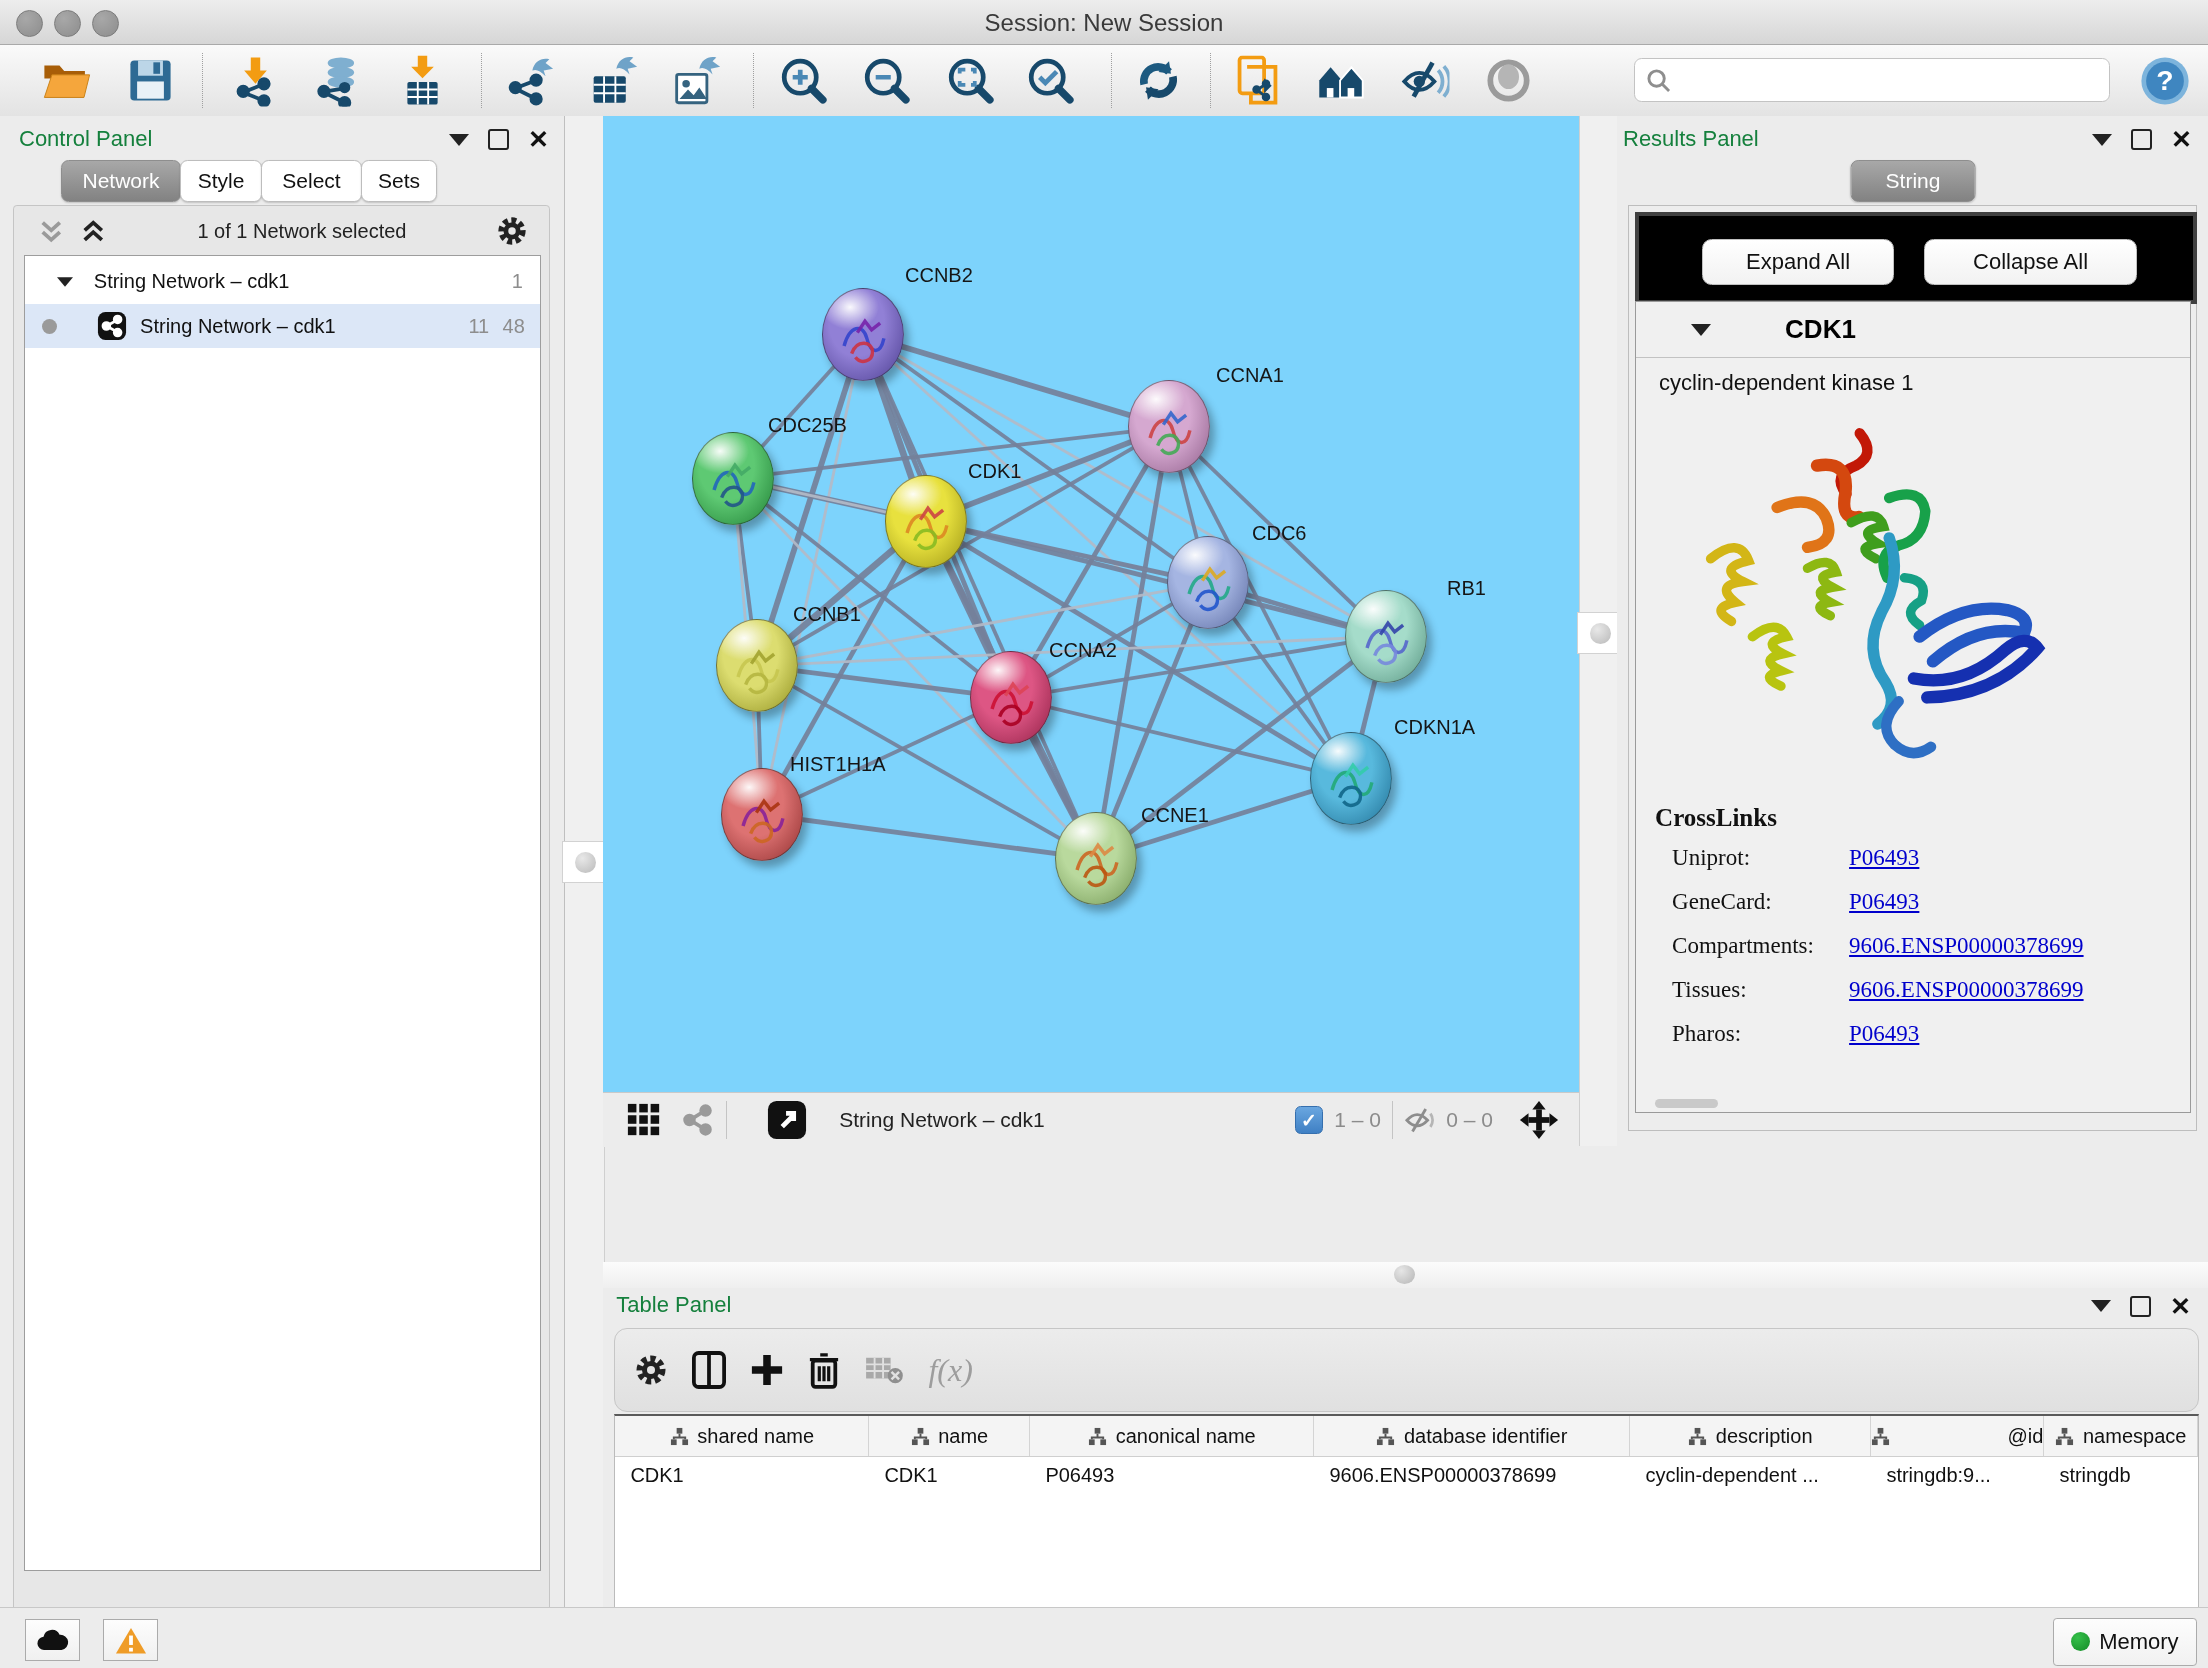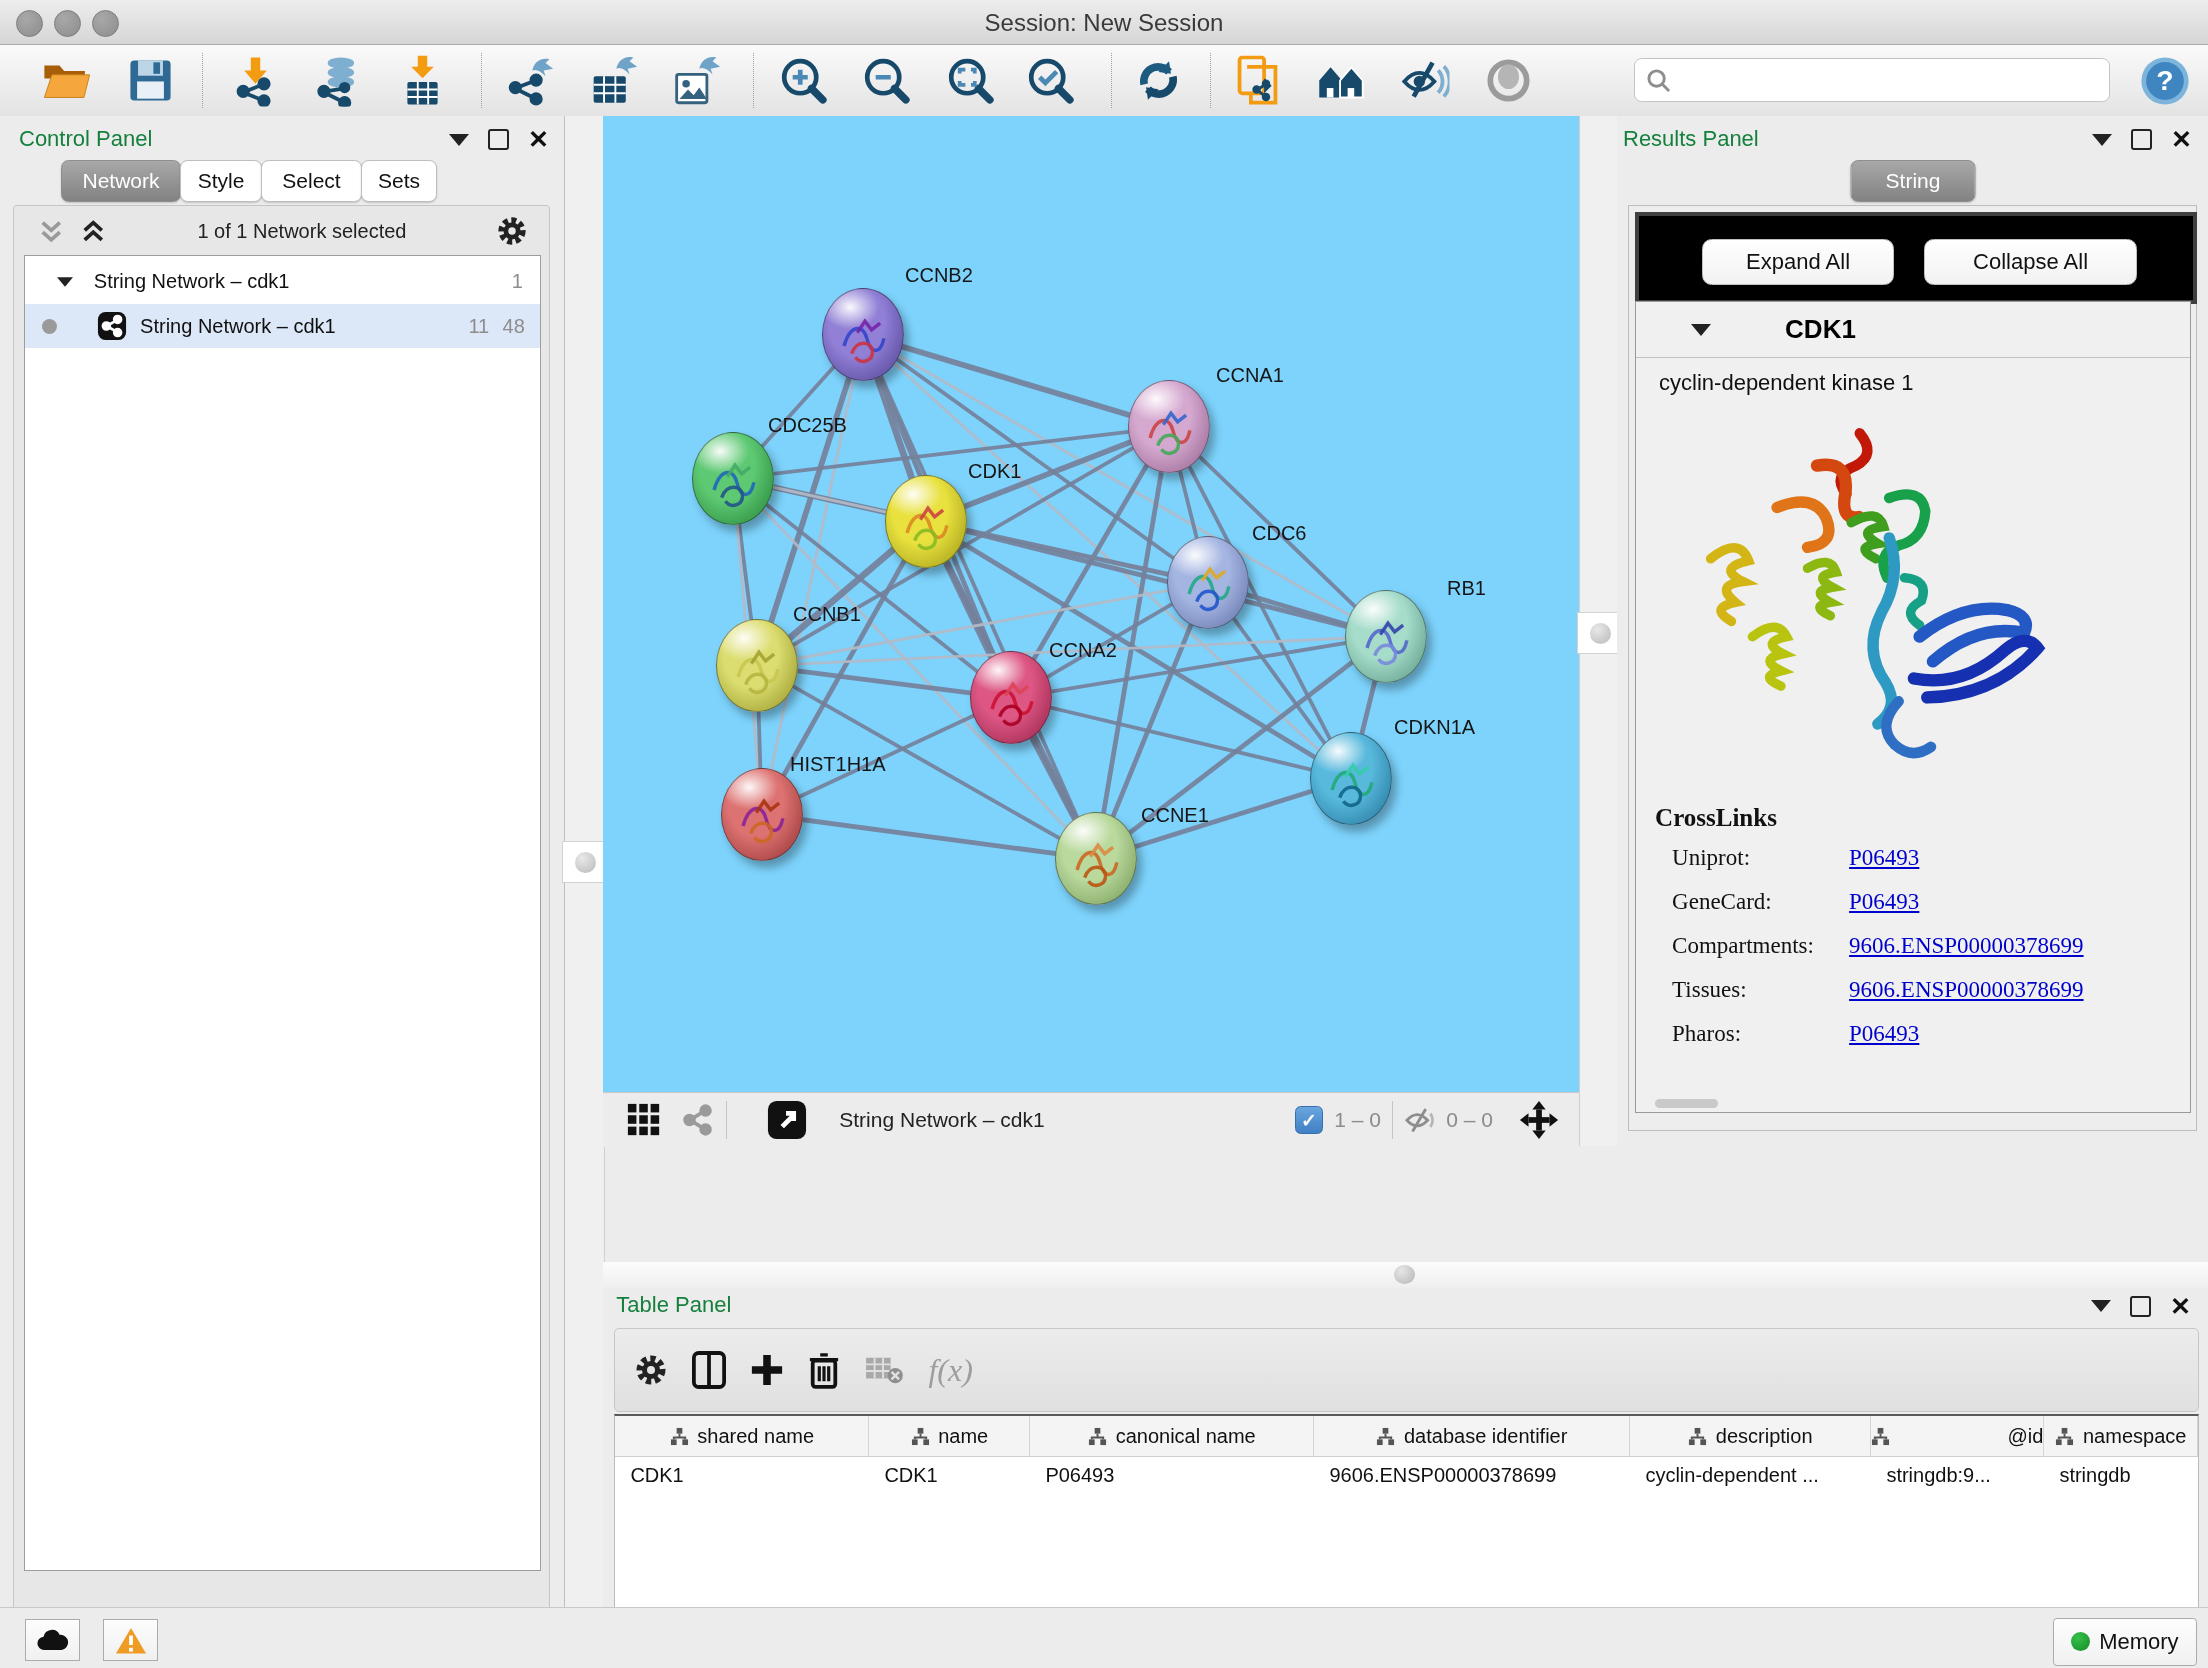--- a/index.html
+++ b/index.html
@@ -82,21 +82,21 @@
   #xlinks{position:absolute;left:36px;top:502px;font-family:"Liberation Serif",serif;color:#111;}
   #xlinks h4{margin:0 0 13.3px -17px;font-size:25px;}
   .xrow{height:44px;font-size:23px;}
   .xrow .lab{display:inline-block;width:177px;}
   .xrow a{color:#0000cc;text-decoration:underline;}
   #res-scroll{position:absolute;left:19px;bottom:3.8px;width:63px;height:9.5px;background:#c9c9c9;border-radius:4.8px;}
   
   #tablep{position:absolute;left:603px;top:1288px;width:1605px;height:436px;background:#ececec;}
   #tablep .hdr{position:absolute;left:13.3px;top:3.8px;}
   #tp-toolbar{position:absolute;left:11.4px;top:40px;width:1585px;height:84px;background:linear-gradient(#ececec,#e0e0e0);
-    border:1px solid #c6c6c6;border-radius:5px;display:flex;align-items:center;gap:24px;padding-left:19px;box-sizing:border-box;}
+    border:1px solid #c6c6c6;border-radius:13px;display:flex;align-items:center;gap:24px;padding-left:19px;box-sizing:border-box;}
   #tp-table{position:absolute;left:11.4px;top:126px;width:1585px;height:242px;background:#fff;border-top:2.9px solid #5a5a5a;
     border-left:1px solid #bbb;border-right:1px solid #bbb;border-bottom:1px solid #bbb;box-sizing:border-box;overflow:hidden;}
   .thead{display:flex;height:40px;background:#f4f4f4;border-bottom:1px solid #cfcfcf;}
   .th{display:flex;align-items:center;justify-content:center;gap:8.6px;font-size:20px;color:#111;
     border-right:1px solid #d4d4d4;box-sizing:border-box;overflow:hidden;white-space:nowrap;}
   .trowd{display:flex;height:40px;}
   .td{font-size:20px;color:#111;padding:6.7px 0 0 15px;box-sizing:border-box;overflow:hidden;white-space:nowrap;}
   #tp-scroll{position:absolute;left:1.9px;bottom:3.8px;width:1579px;height:19px;background:#f4f4f4;}
   #tp-scroll i{position:absolute;left:9.5px;top:2.9px;width:152px;height:13.3px;background:#c4c4c4;border-radius:6.7px;}
   #tp-tabs{position:absolute;left:50%;transform:translateX(-50%);top:379px;height:46px;white-space:nowrap;}

